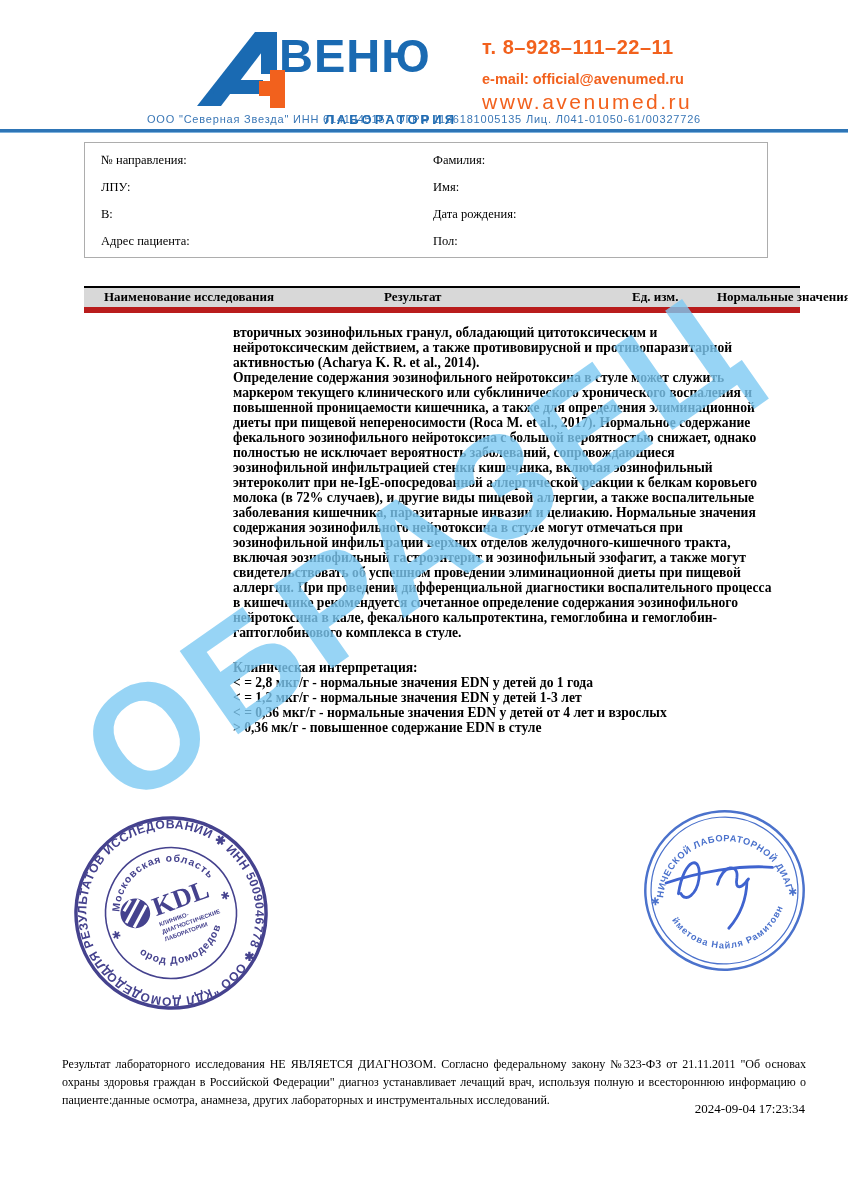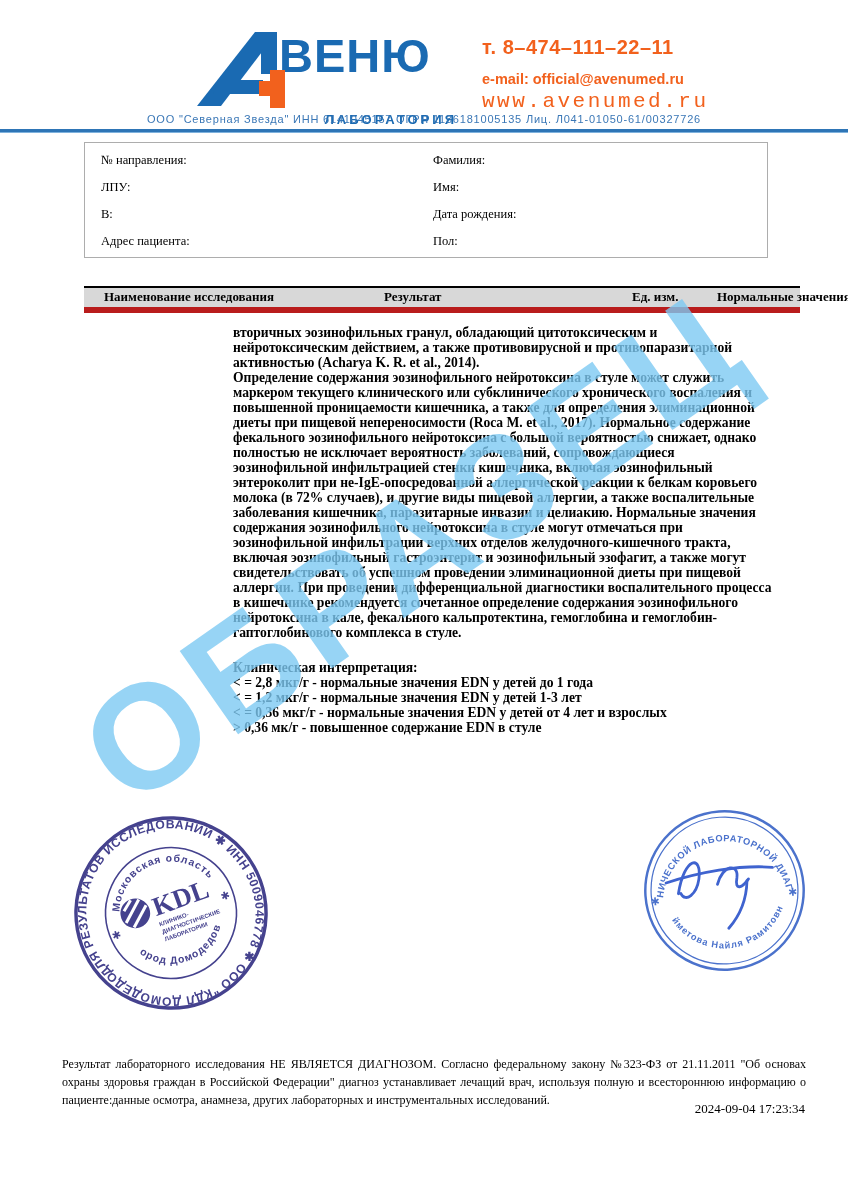--- a/index.html
+++ b/index.html
@@ -9,21 +9,21 @@
   .logo{position:absolute;left:193px;top:30px;width:270px;height:80px;}
   .logo-row{display:flex;align-items:flex-start;text-align:right;}
   .logo-mark{position:relative;width:92px;height:78px;flex:none;}
   .brand-word{font-family:"Liberation Sans",sans-serif;font-weight:bold;font-size:47px;
               line-height:52px;color:#1a6ab2;letter-spacing:1px;margin-left:-6px;}
   .brand-sub{font-family:"Liberation Sans",sans-serif;font-weight:bold;font-size:13px;
              letter-spacing:3px;color:#1a6ab2;text-align:right;margin-top:4px;width:186px;margin-left:78px;}
   .contact{position:absolute;left:482px;top:36px;width:250px;font-family:"Liberation Sans",sans-serif;color:#f2611d;}
   .contact .phone{font-size:20px;font-weight:bold;letter-spacing:.5px;}
   .contact .email{font-size:14.5px;font-weight:bold;margin-top:12px;}
-  .contact .web{font-size:21px;letter-spacing:2.5px;margin-top:3px;font-family:Liberation Mono, monospace;}
+  .contact .web{font-size:21px;letter-spacing:2.5px;margin-top:3px;}
   .company-line{position:absolute;left:0;top:113px;width:848px;text-align:center;
                 font-family:"Liberation Sans",sans-serif;font-size:11px;letter-spacing:.8px;color:#3a77b6;}
   .blue-rule{position:absolute;left:0;top:129px;width:848px;height:3px;background:#2e75b6;border-bottom:1px solid #7fb2dd;}
   
   .patient-box{position:absolute;left:84px;top:142px;width:682px;height:114px;border:1.5px solid #adadad;}
   .pf{position:absolute;font-size:12.5px;}
   
   .tbl-head{position:absolute;left:84px;top:286px;width:716px;height:19px;background:#d8d8d8;
             border-top:2px solid #000;border-bottom:6px solid #b91c1c;}
   .th{position:absolute;top:1px;font-weight:bold;font-size:13px;white-space:nowrap;}
@@ -62,21 +62,21 @@
         </svg>
       </div>
       <div>
         <div class="brand-word">ВЕНЮ</div>
       </div>
     </div>
     <div class="brand-sub">ЛАБОРАТОРИЯ</div>
   </div>
 
   <div class="contact">
-    <div class="phone">т. 8–474–111–22–11</div>
+    <div class="phone">т. 8–928–111–22–11</div>
     <div class="email">e-mail: official@avenumed.ru</div>
     <div class="web">www.avenumed.ru</div>
   </div>
 
   <div class="company-line">ООО "Северная Звезда" ИНН 6141045157 ОГРН 1136181005135 Лиц. Л041-01050-61/00327726</div>
   <div class="blue-rule"></div>
 
   <div class="patient-box">
     <div class="pf" style="left:16px;top:10px">№ направления:</div>
     <div class="pf" style="left:16px;top:37px">ЛПУ:</div>

